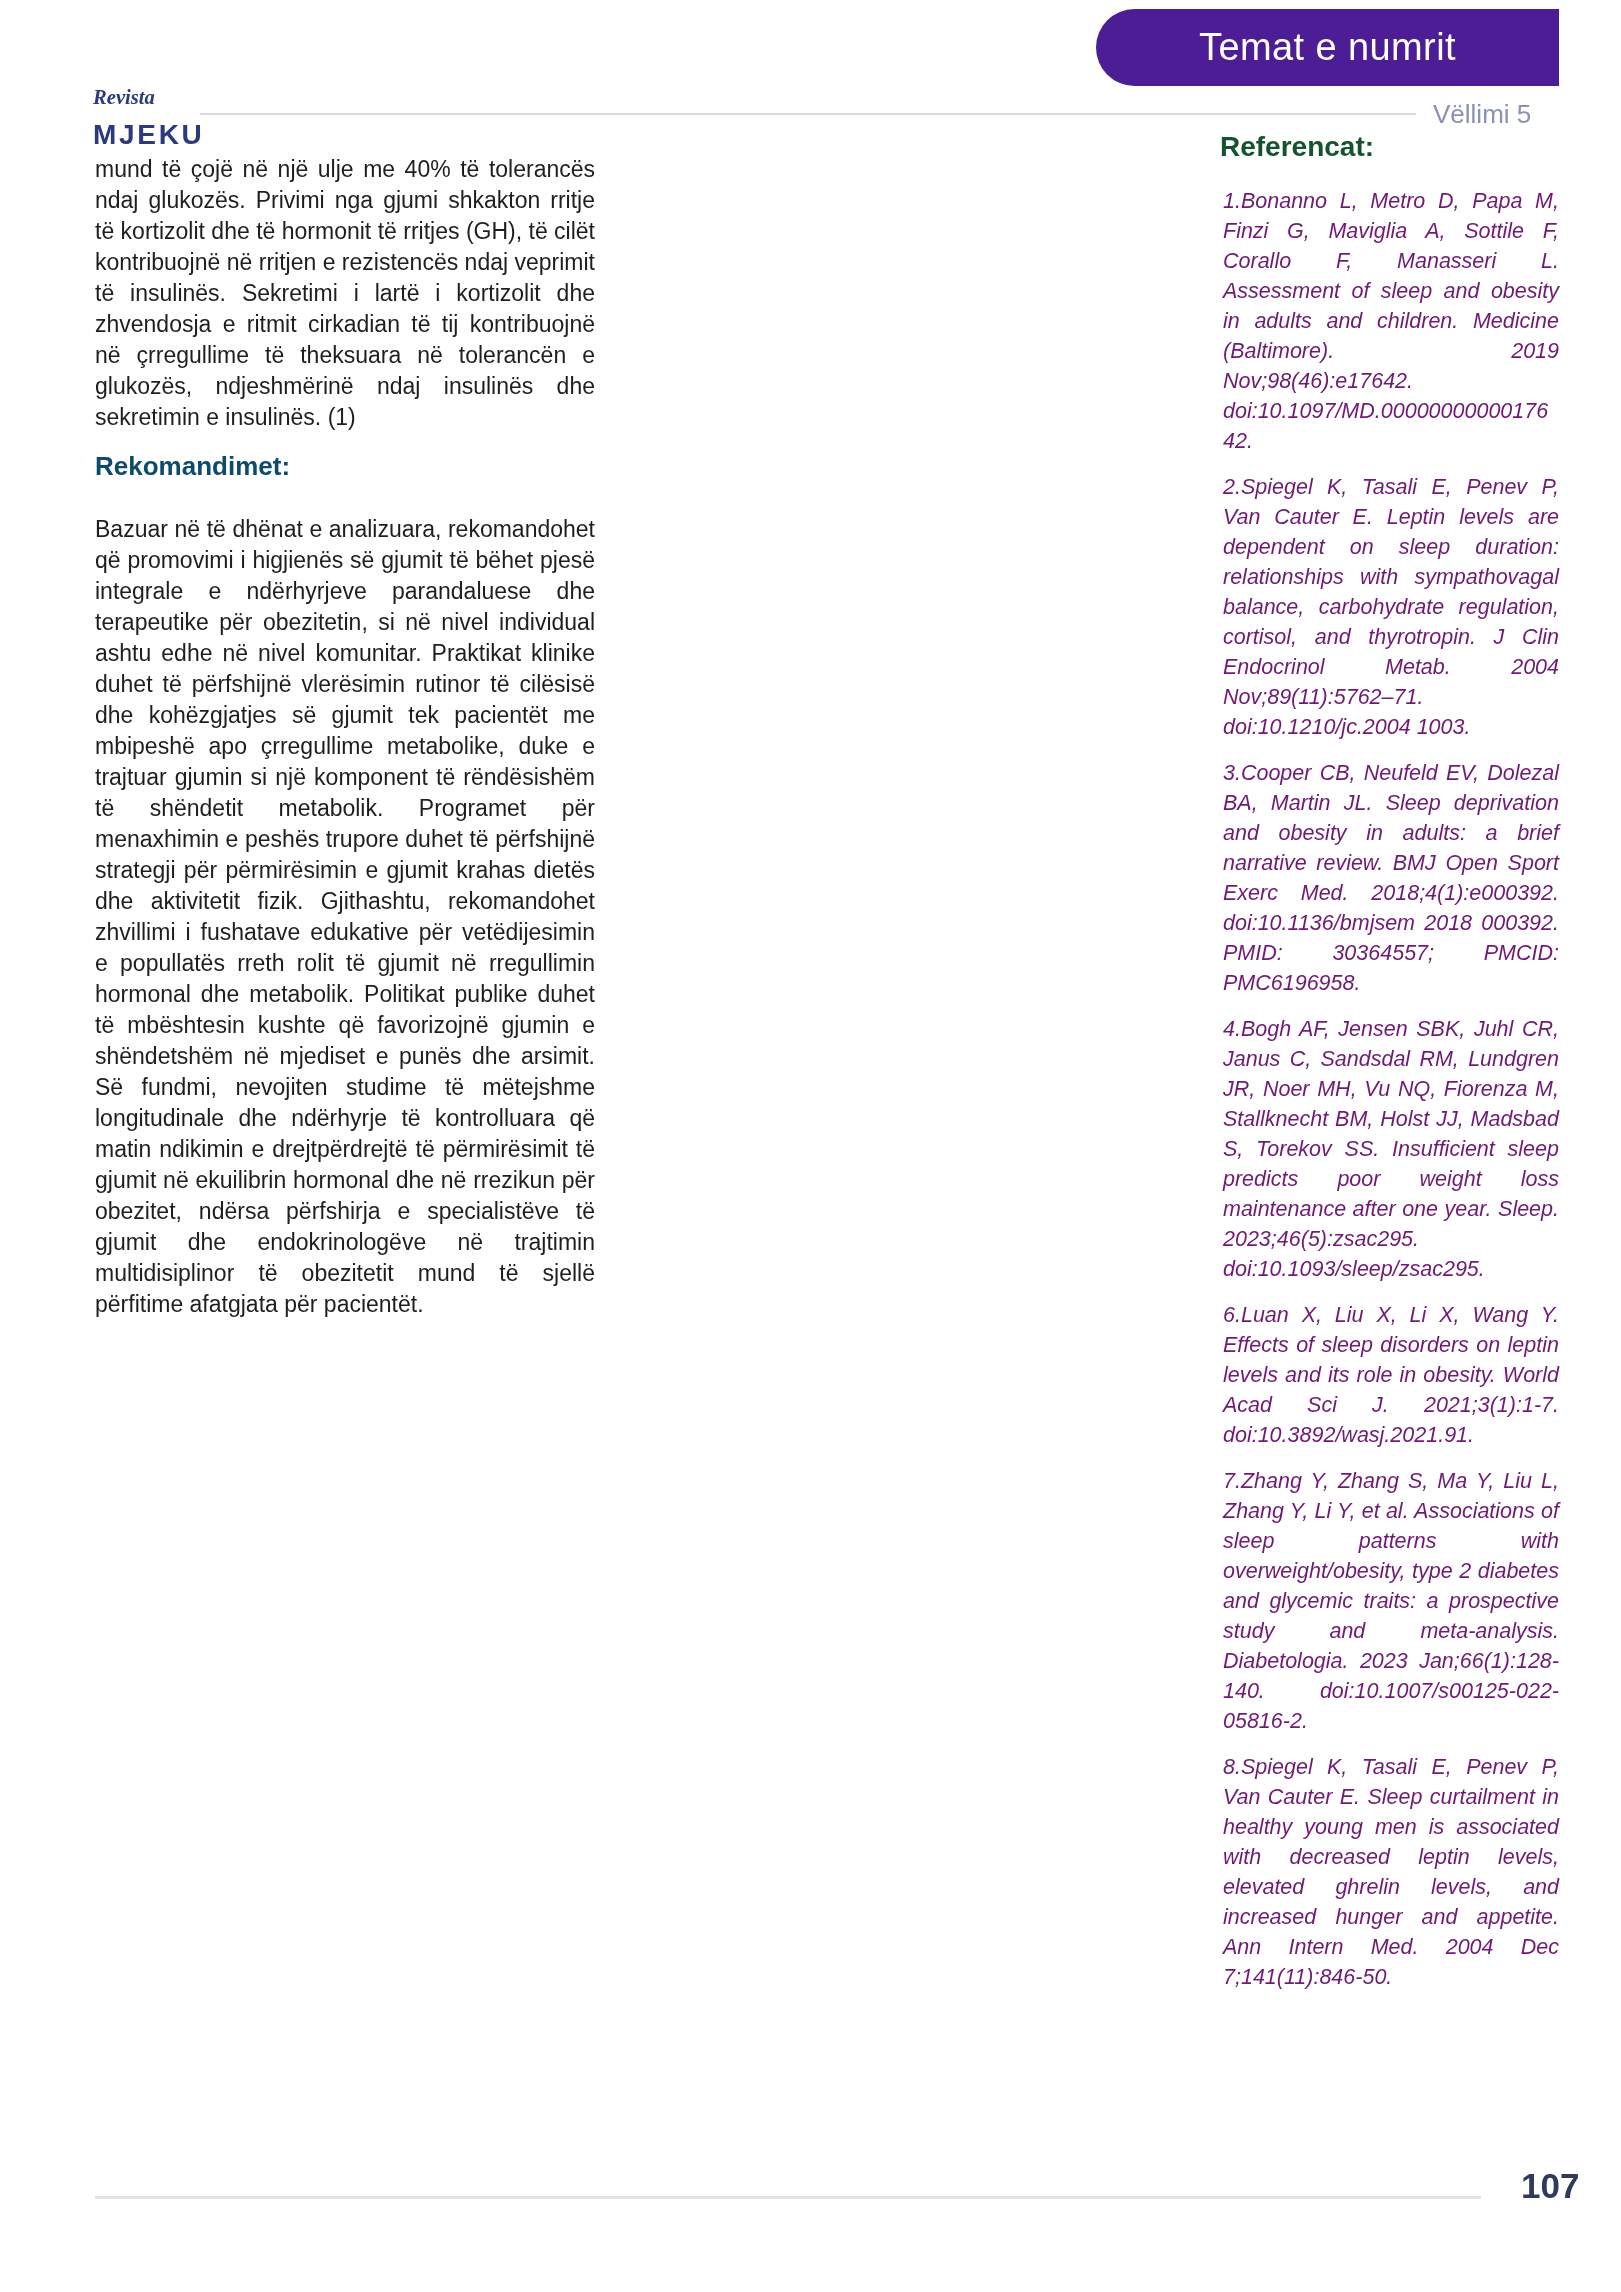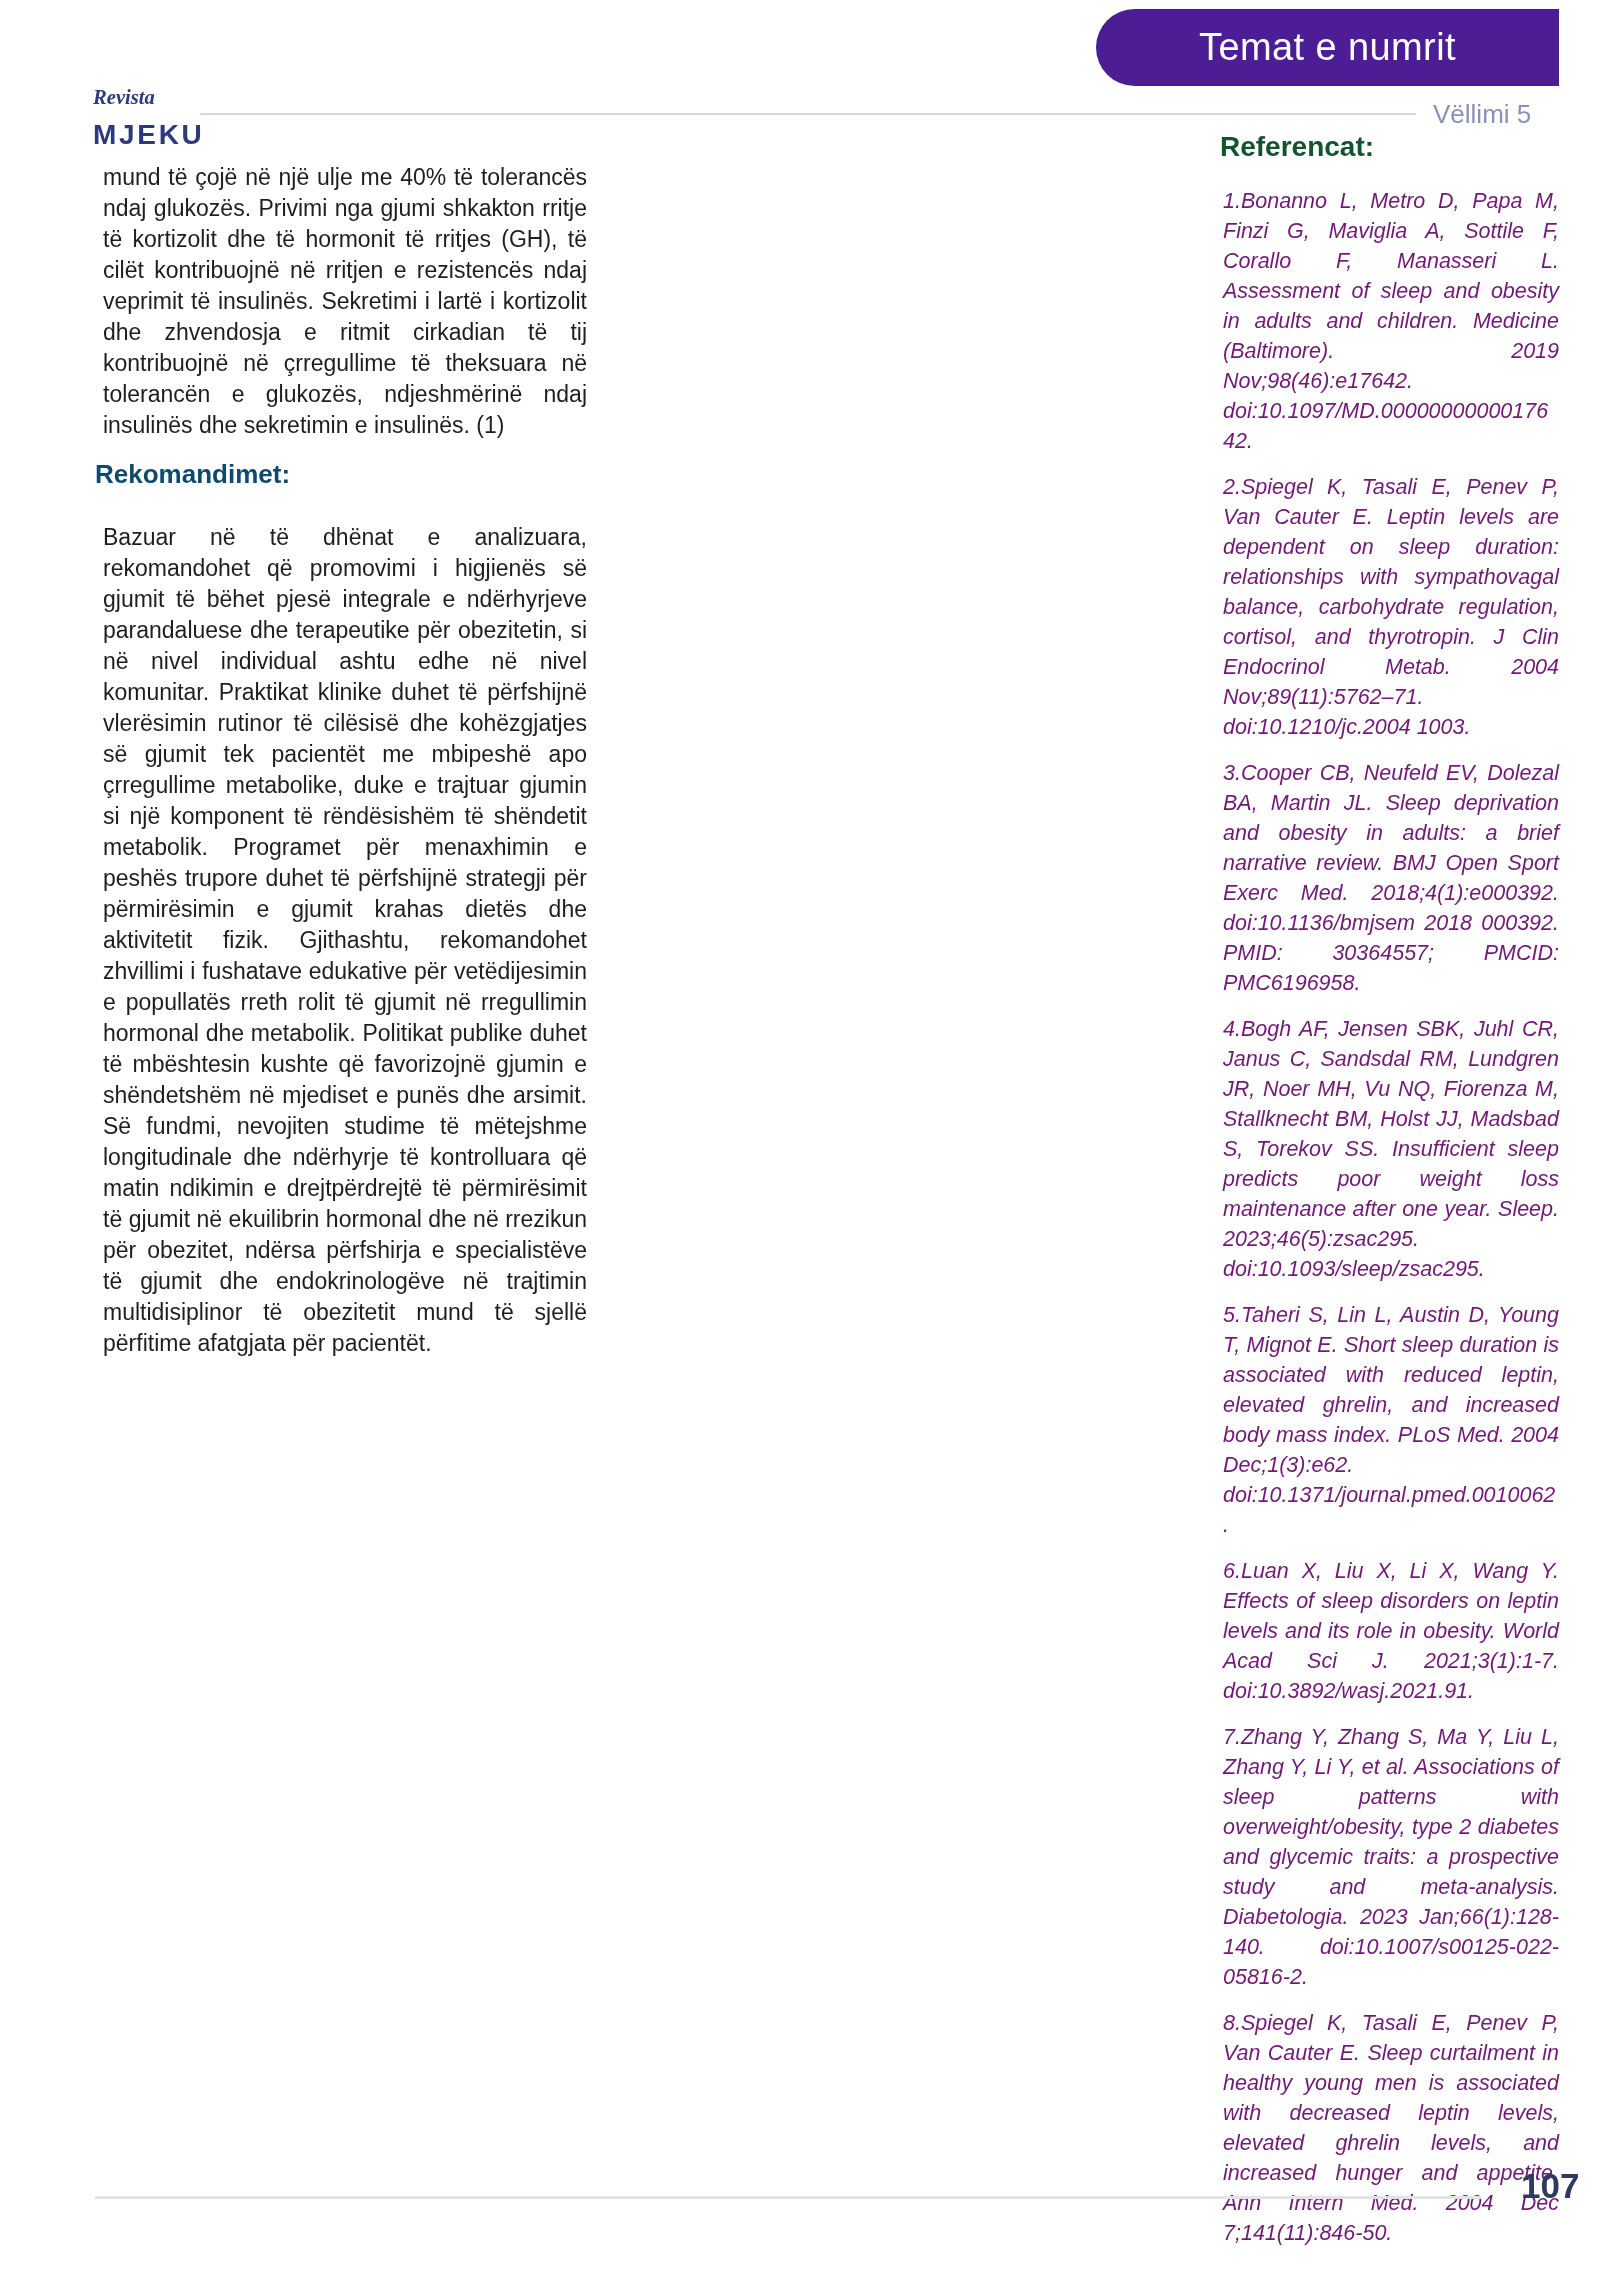--- a/index.html
+++ b/index.html
@@ -69,21 +69,21 @@
 
   
   .col-left {
     position: absolute;
     left: 95px;
     top: 154px;
     width: 500px;
     color: #1e1e1e;
   }
   .body-para {
-    margin: 8px;
+    margin: 0;
     font-size: 23px;
     line-height: 31px;
     text-align: justify;
   }
   .recommendations-heading {
     margin: 18px 0 32px 0;
     font-size: 26px;
     font-weight: 700;
     color: #0c4a6e;
   }
@@ -152,21 +152,20 @@
     <h2 class="recommendations-heading">Rekomandimet:</h2>
     <p class="body-para">Bazuar në të dhënat e analizuara, rekomandohet që promovimi i higjienës së gjumit të bëhet pjesë integrale e ndërhyrjeve parandaluese dhe terapeutike për obezitetin, si në nivel individual ashtu edhe në nivel komunitar. Praktikat klinike duhet të përfshijnë vlerësimin rutinor të cilësisë dhe kohëzgjatjes së gjumit tek pacientët me mbipeshë apo çrregullime metabolike, duke e trajtuar gjumin si një komponent të rëndësishëm të shëndetit metabolik. Programet për menaxhimin e peshës trupore duhet të përfshijnë strategji për përmirësimin e gjumit krahas dietës dhe aktivitetit fizik. Gjithashtu, rekomandohet zhvillimi i fushatave edukative për vetëdijesimin e popullatës rreth rolit të gjumit në rregullimin hormonal dhe metabolik. Politikat publike duhet të mbështesin kushte që favorizojnë gjumin e shëndetshëm në mjediset e punës dhe arsimit. Së fundmi, nevojiten studime të mëtejshme longitudinale dhe ndërhyrje të kontrolluara që matin ndikimin e drejtpërdrejtë të përmirësimit të gjumit në ekuilibrin hormonal dhe në rrezikun për obezitet, ndërsa përfshirja e specialistëve të gjumit dhe endokrinologëve në trajtimin multidisiplinor të obezitetit mund të sjellë përfitime afatgjata për pacientët.</p>
   </div>
 
   <div class="col-right">
     <h2 class="references-heading">Referencat:</h2>
     <p class="reference-item">1.Bonanno L, Metro D, Papa M, Finzi G, Maviglia A, Sottile F, Corallo F, Manasseri L. Assessment of sleep and obesity in adults and children. Medicine (Baltimore). 2019 Nov;98(46):e17642. doi:10.1097/MD.0000000000017642.</p>
     <p class="reference-item">2.Spiegel K, Tasali E, Penev P, Van Cauter E. Leptin levels are dependent on sleep duration: relationships with sympathovagal balance, carbohydrate regulation, cortisol, and thyrotropin. J Clin Endocrinol Metab. 2004 Nov;89(11):5762–71. doi:10.1210/jc.2004 1003.</p>
     <p class="reference-item">3.Cooper CB, Neufeld EV, Dolezal BA, Martin JL. Sleep deprivation and obesity in adults: a brief narrative review. BMJ Open Sport Exerc Med. 2018;4(1):e000392. doi:10.1136/bmjsem 2018 000392. PMID: 30364557; PMCID: PMC6196958.</p>
     <p class="reference-item">4.Bogh AF, Jensen SBK, Juhl CR, Janus C, Sandsdal RM, Lundgren JR, Noer MH, Vu NQ, Fiorenza M, Stallknecht BM, Holst JJ, Madsbad S, Torekov SS. Insufficient sleep predicts poor weight loss maintenance after one year. Sleep. 2023;46(5):zsac295. doi:10.1093/sleep/zsac295.</p>
-    <p class="reference-item">5.Taheri S, Lin L, Austin D, Young T, Mignot E. Short sleep duration is associated with reduced leptin, elevated ghrelin, and increased body mass index. PLoS Med. 2004 Dec;1(3):e62. doi:10.1371/journal.pmed.0010062.</p>
     <p class="reference-item">6.Luan X, Liu X, Li X, Wang Y. Effects of sleep disorders on leptin levels and its role in obesity. World Acad Sci J. 2021;3(1):1-7. doi:10.3892/wasj.2021.91.</p>
     <p class="reference-item">7.Zhang Y, Zhang S, Ma Y, Liu L, Zhang Y, Li Y, et al. Associations of sleep patterns with overweight/obesity, type 2 diabetes and glycemic traits: a prospective study and meta-analysis. Diabetologia. 2023 Jan;66(1):128-140. doi:10.1007/s00125-022-05816-2.</p>
     <p class="reference-item">8.Spiegel K, Tasali E, Penev P, Van Cauter E. Sleep curtailment in healthy young men is associated with decreased leptin levels, elevated ghrelin levels, and increased hunger and appetite. Ann Intern Med. 2004 Dec 7;141(11):846-50.</p>
   </div>
 
   <div class="footer-rule"></div>
   <div class="page-number">107</div>
 
 </div>
 

